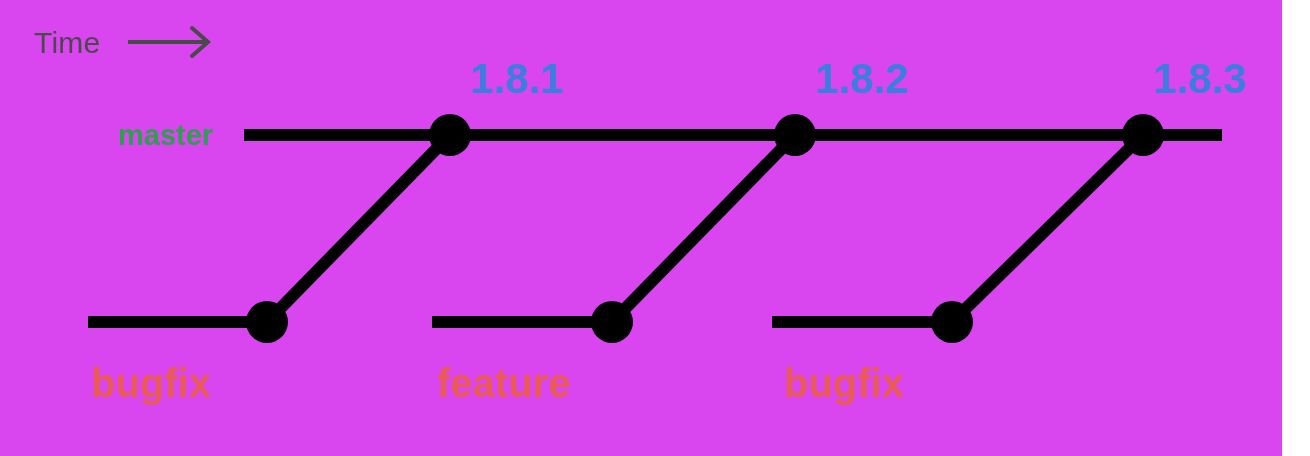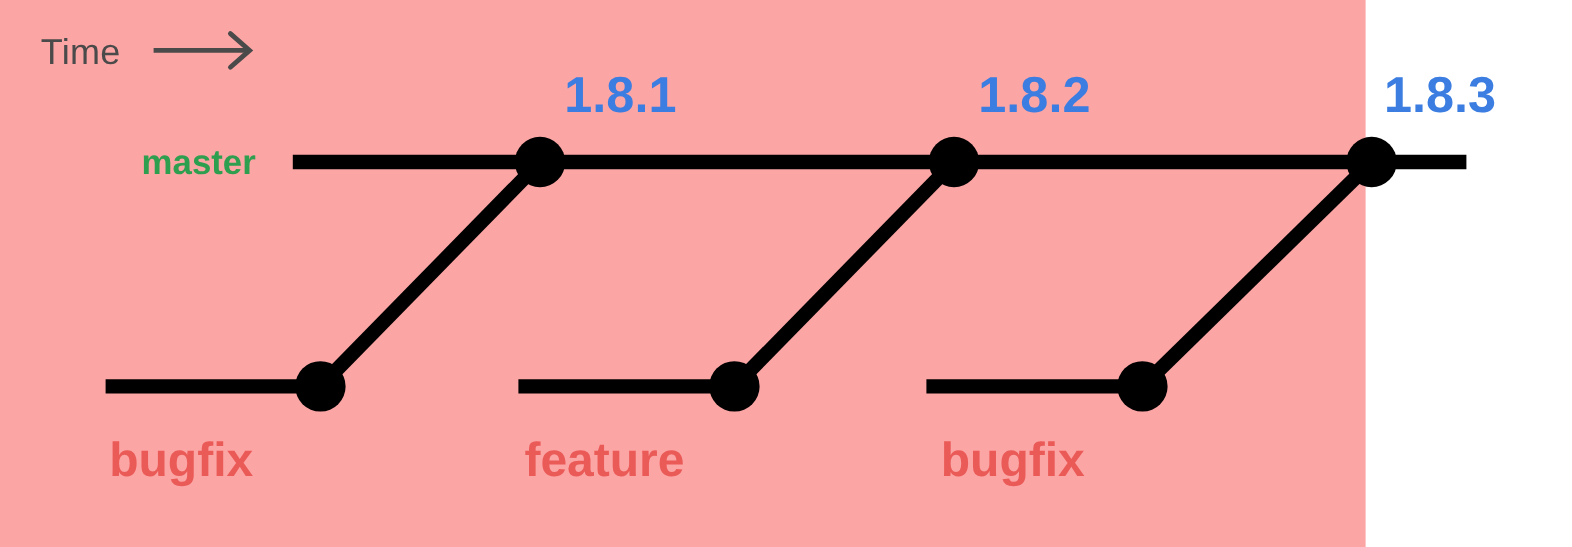--- a/index.html
+++ b/index.html
@@ -9,23 +9,23 @@
     background: #ffffff;
   }
   body {
     width: 1310px;
     height: 456px;
     font-family: "Liberation Sans", sans-serif;
     overflow: hidden;
   }
   #diagram-root {
     position: relative;
-    width: 1138px;
+    width: 1282px;
     height: 456px;
-    background: #fca5a5;
+    background: #d946ef;
   }
   svg.branch-canvas {
     position: absolute;
     top: 0;
     left: 0;
     width: 1310px;
     height: 456px;
     display: block;
   }
   .time-label-text {

